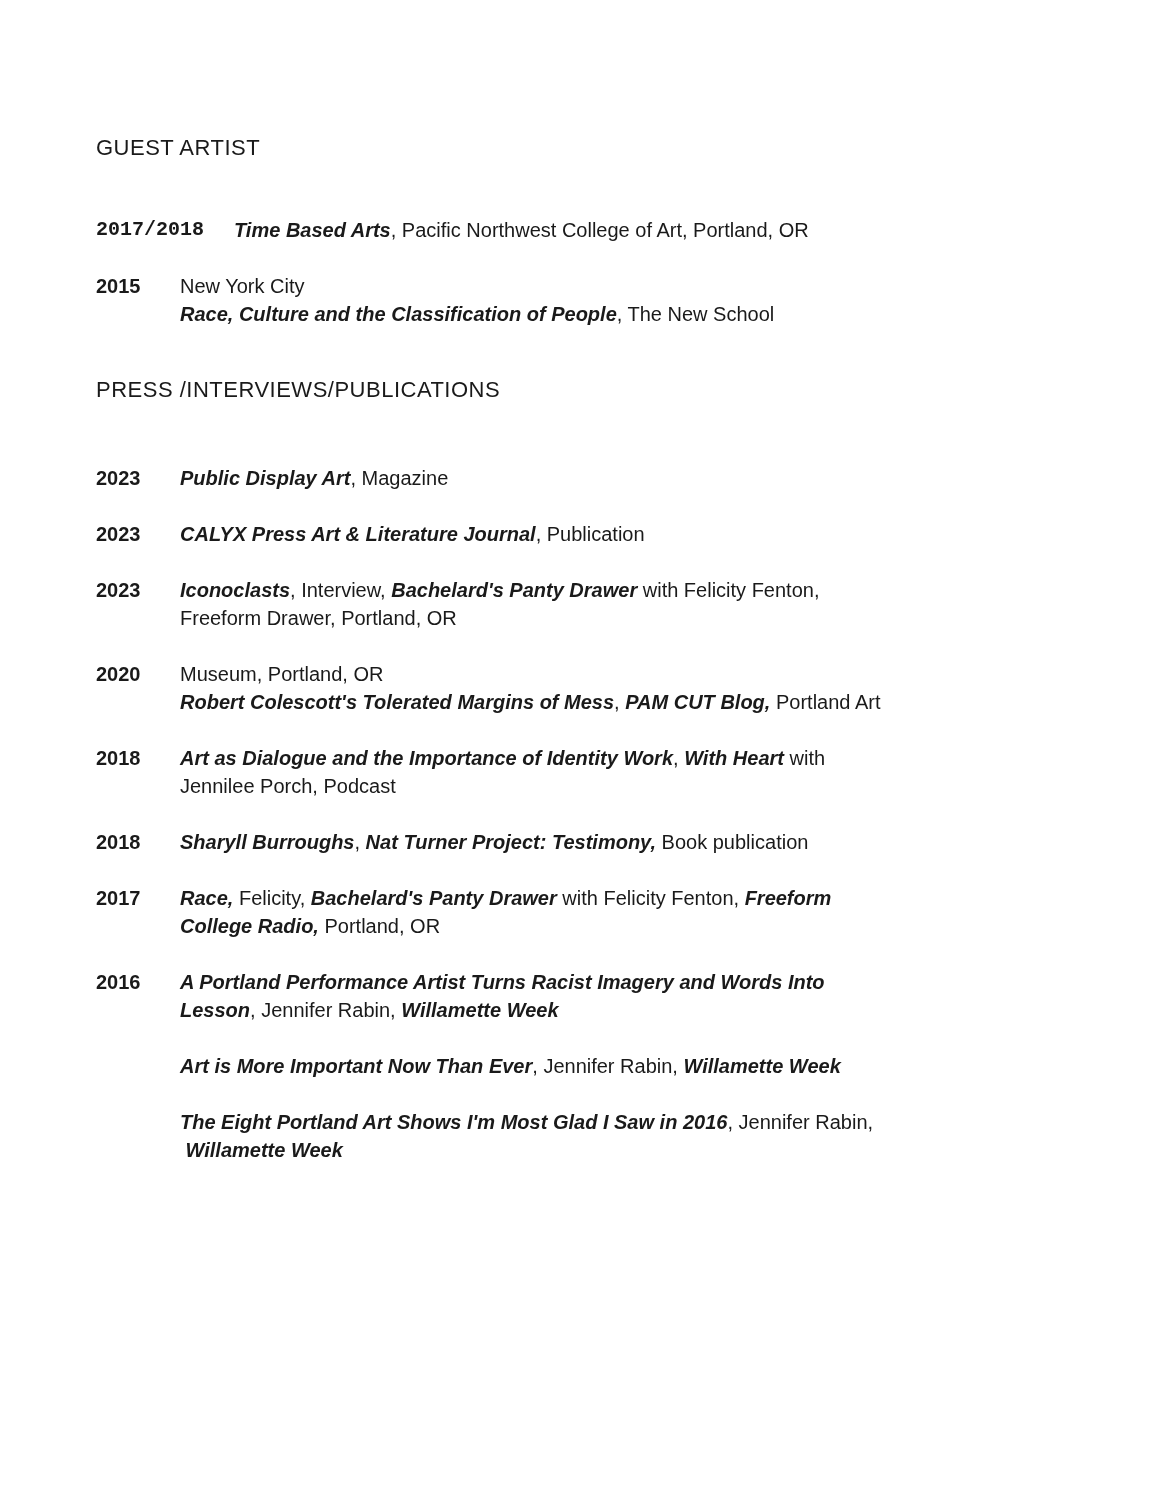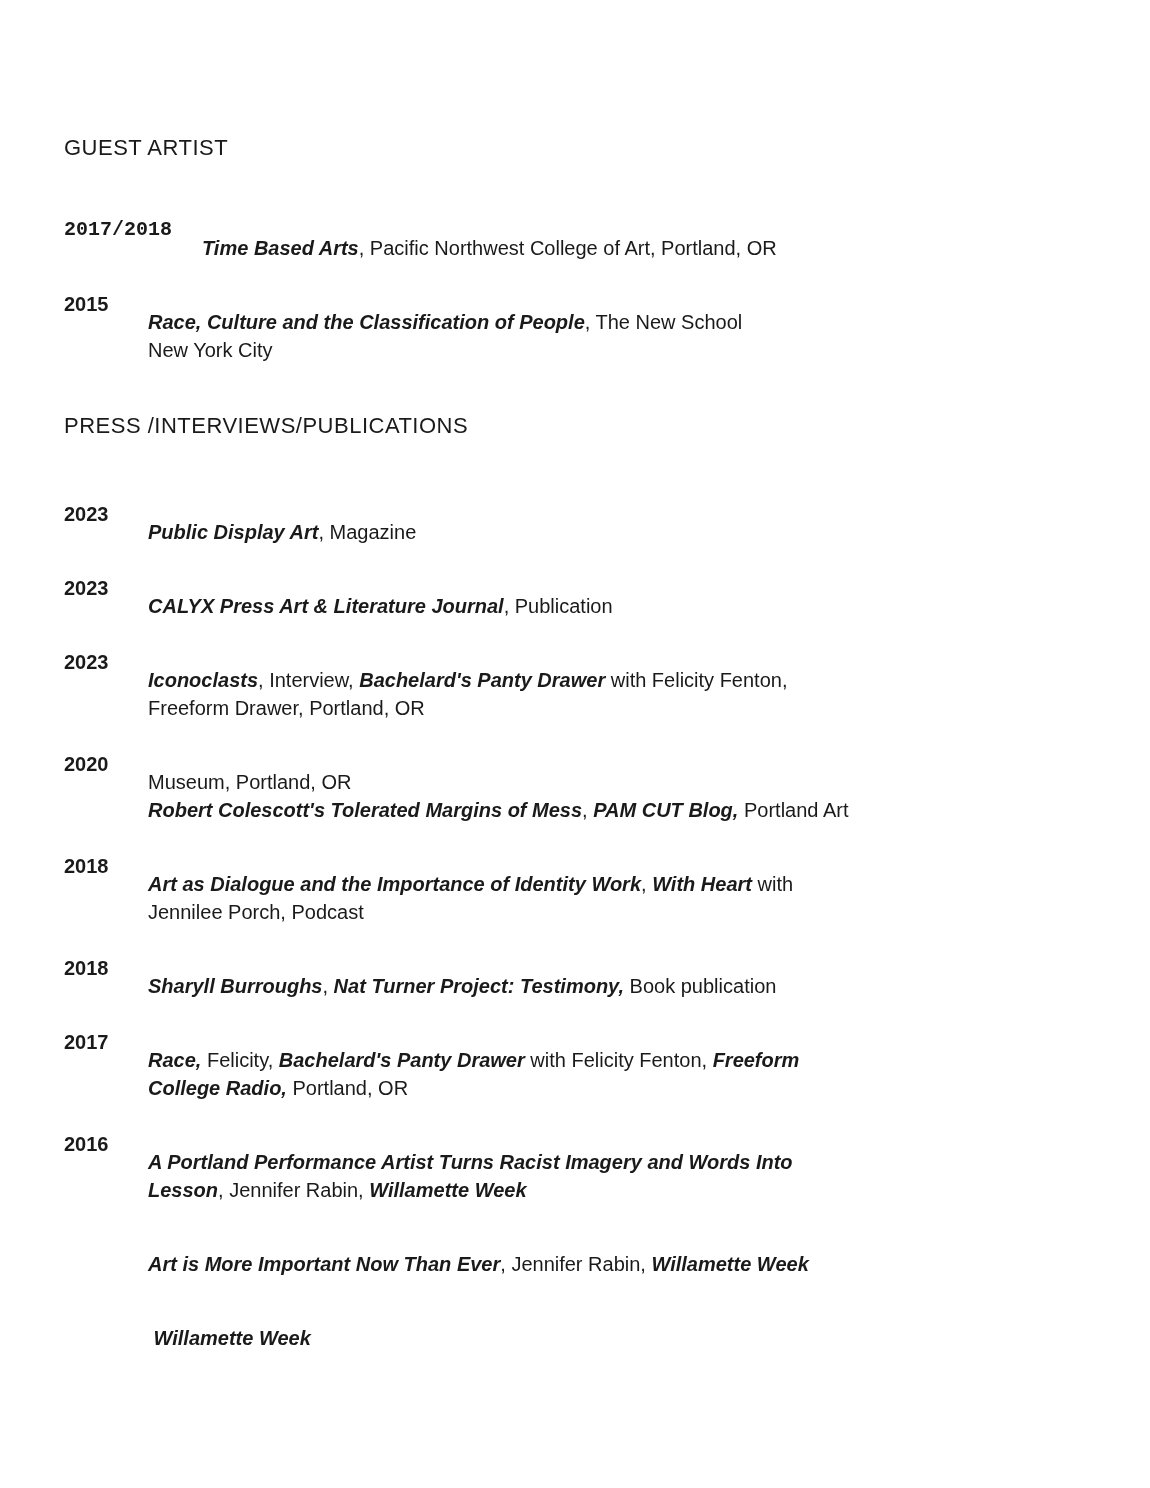--- a/index.html
+++ b/index.html
@@ -12,21 +12,21 @@
     height: 1488px;
     box-sizing: border-box;
     font-family: "Liberation Sans", "DejaVu Sans", sans-serif;
     color: #1a1a1a;
     -webkit-font-smoothing: antialiased;
   }
   .page {
     box-sizing: border-box;
     width: 1150px;
     height: 1488px;
-    padding: 134px 60px 0 64px;
+    padding: 134px 60px 0 96px;
     background: #ffffff;
     overflow: hidden;
   }
   section { margin: 0; }
   section + section { margin-top: 48px; }
   h2.section-heading {
     font-size: 22px;
     font-weight: 400;
     line-height: 28px;
     letter-spacing: 0.5px;
@@ -42,21 +42,21 @@
     line-height: 28px;
   }
   .entry:last-child { margin-bottom: 0; }
   .year {
     flex: 0 0 84px;
     width: 84px;
     font-weight: 700;
     white-space: nowrap;
   }
   .year.wide { flex-basis: 138px; width: 138px; font-family: Liberation Mono, monospace; }
-  .entry-text { flex: 1 1 auto; margin-top: 18px; }
+  .entry-text { flex: 1 1 auto; }
   .line { white-space: pre-wrap; }
   .bi { font-weight: 700; font-style: italic; }
   .i  { font-style: italic; font-weight: bold; }
   .r  { font-weight: 400; font-style: normal; }
 </style>
 </head>
 <body>
 
 <div class="page">
   <div id="content">
@@ -64,22 +64,22 @@
         <h2 class="section-heading">GUEST ARTIST</h2>
         <div class="entry">
           <span class="year wide">2017/2018</span>
           <div class="entry-text">
             <div class="line"><span class="bi">Time Based Arts</span><span class="r">, Pacific Northwest College of Art, Portland, OR</span></div>
           </div>
         </div>
         <div class="entry">
           <span class="year">2015</span>
           <div class="entry-text">
+            <div class="line"><span class="r">New York City</span></div>
             <div class="line"><span class="bi">Race, Culture and the Classification of People</span><span class="r">, The New School</span></div>
-            <div class="line"><span class="r">New York City</span></div>
           </div>
         </div>
       </section>
       <section>
         <h2 class="section-heading">PRESS /INTERVIEWS/PUBLICATIONS</h2>
         <div class="entry">
           <span class="year">2023</span>
           <div class="entry-text">
             <div class="line"><span class="bi">Public Display Art</span><span class="r">, Magazine</span></div>
           </div>
@@ -133,18 +133,19 @@
         </div>
         <div class="entry">
           <span class="year"></span>
           <div class="entry-text">
             <div class="line"><span class="bi">Art is More Important Now Than Ever</span><span class="r">, Jennifer Rabin, </span><span class="i">Willamette Week</span></div>
           </div>
         </div>
         <div class="entry">
           <span class="year"></span>
           <div class="entry-text">
+            <div class="line"><span class="bi">The Eight Portland Art Shows I'm Most Glad I Saw in 2016</span><span class="r">, Jennifer Rabin,</span></div>
             <div class="line"><span class="i">&nbsp;Willamette Week</span></div>
           </div>
         </div>
       </section>
     </div>
 </div>
 
 </body></html>

